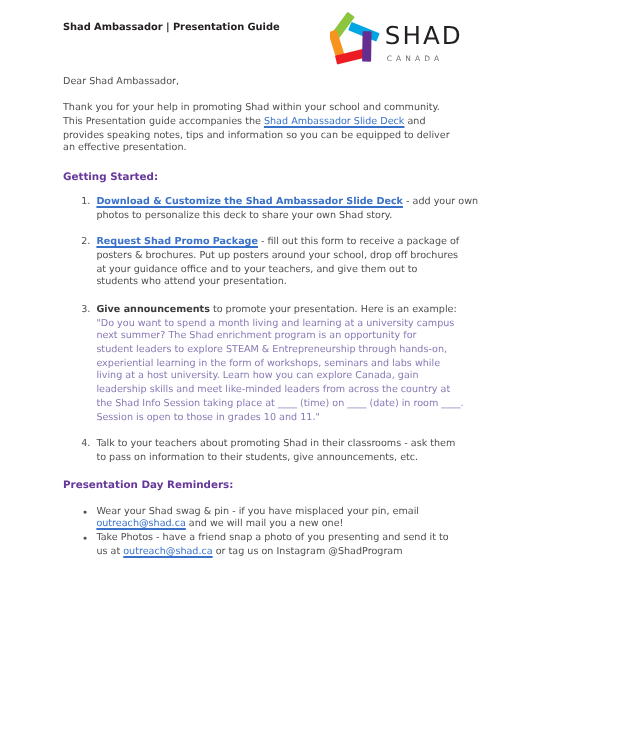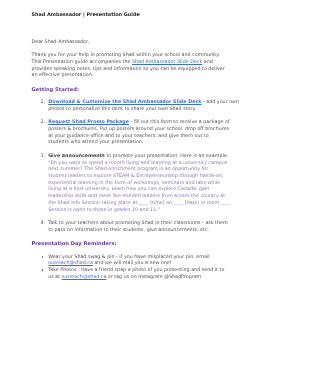--- a/index.html
+++ b/index.html
@@ -27,20 +27,33 @@
   .bd{font-weight:bold;color:#3b3b3b;}
   .lk.bd{color:#3a72c9;}
 </style>
 </head>
 <body>
 
 <div class="page">
 
   <div class="doc-title">Shad Ambassador | Presentation Guide</div>
 
+  <div class="brand">
+    <svg width="82" height="27" viewBox="0 0 82 27">
+      <g>
+        <rect x="0" y="-2.25" width="15.2" height="4.5" rx="0.45" transform="translate(1.55 13.45) rotate(-53.5)" fill="#8cc63f"></rect>
+        <rect x="0" y="-2.25" width="15.2" height="4.5" rx="0.45" transform="translate(1.15 9.45) rotate(72.5)" fill="#f7941e"></rect>
+        <rect x="0" y="-2.25" width="15.2" height="4.5" rx="0.45" transform="translate(9.9 7.05) rotate(22)" fill="#00a5e3"></rect>
+        <rect x="0" y="-2.25" width="15.2" height="4.5" rx="0.45" transform="translate(3.05 24.1) rotate(-14)" fill="#ed1c24"></rect>
+        <rect x="0" y="-2.25" width="15.2" height="4.5" rx="0.45" transform="translate(18.55 9.6) rotate(91)" fill="#662d91"></rect>
+      </g>
+      <text class="wm" x="27.4" y="16.1" font-size="12.3" letter-spacing="1.0" fill="#231f20">SHAD</text>
+      <text class="wmc" x="28.4" y="24.3" font-size="3.75" letter-spacing="2.05" fill="#6d6e71">CANADA</text>
+    </svg>
+  </div>
 
   <div class="body">
 
     <p>Dear Shad Ambassador,</p>
     <div class="gap"></div>
 
     <p><span class="ln"><span>Thank you for your help in promoting Shad within your school and community.</span></span><br><span class="ln"><span>This Presentation guide accompanies the </span><span class="lk">Shad Ambassador Slide Deck</span><span> and</span></span><br><span class="ln"><span>provides speaking notes, tips and information so you can be equipped to deliver</span></span><br><span class="ln"><span>an effective presentation.</span></span></p>
     <div class="gap"></div>
 
     <p class="sec">Getting Started:</p>

